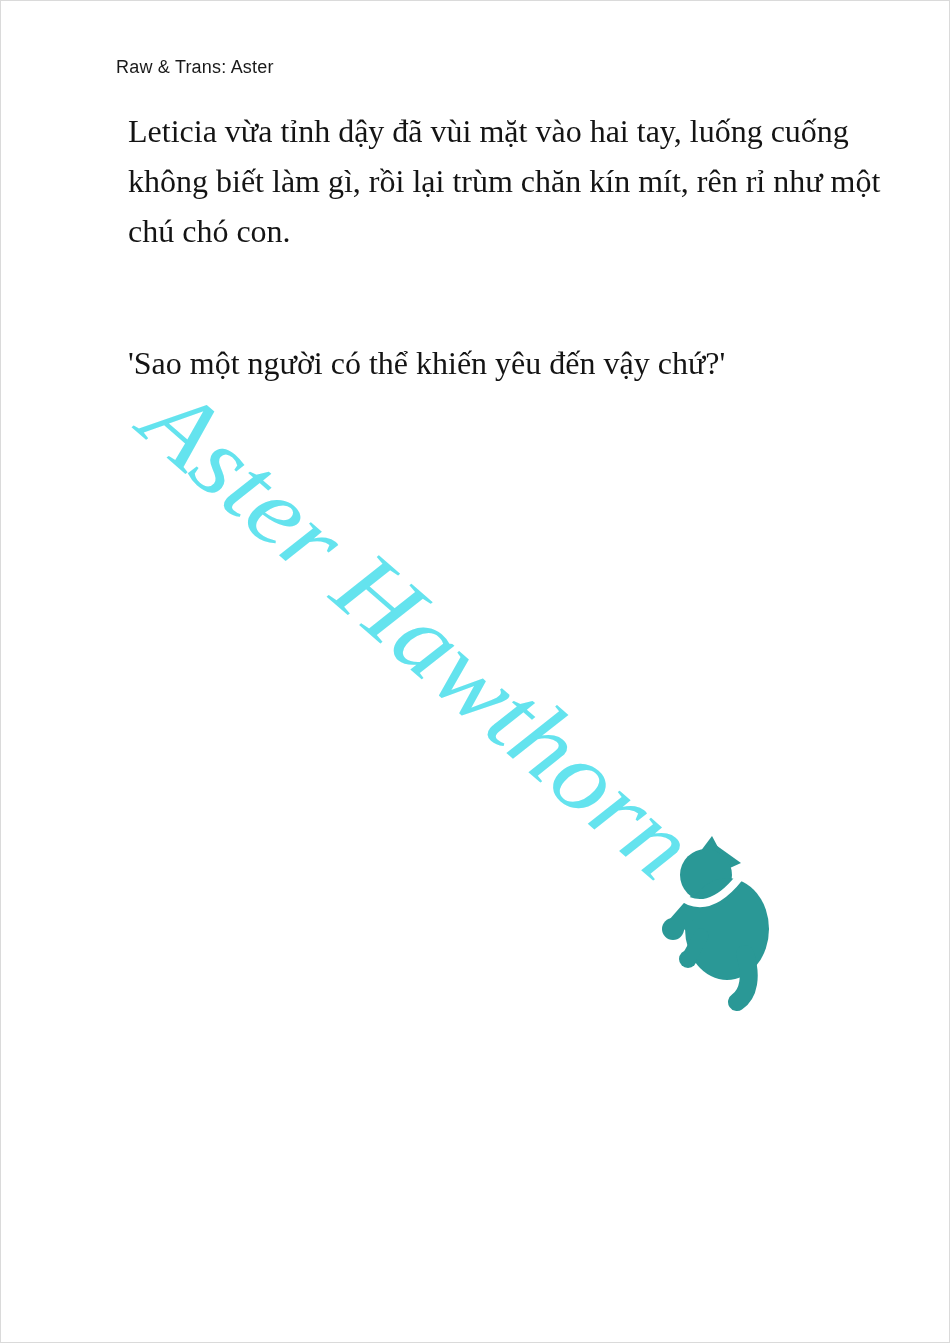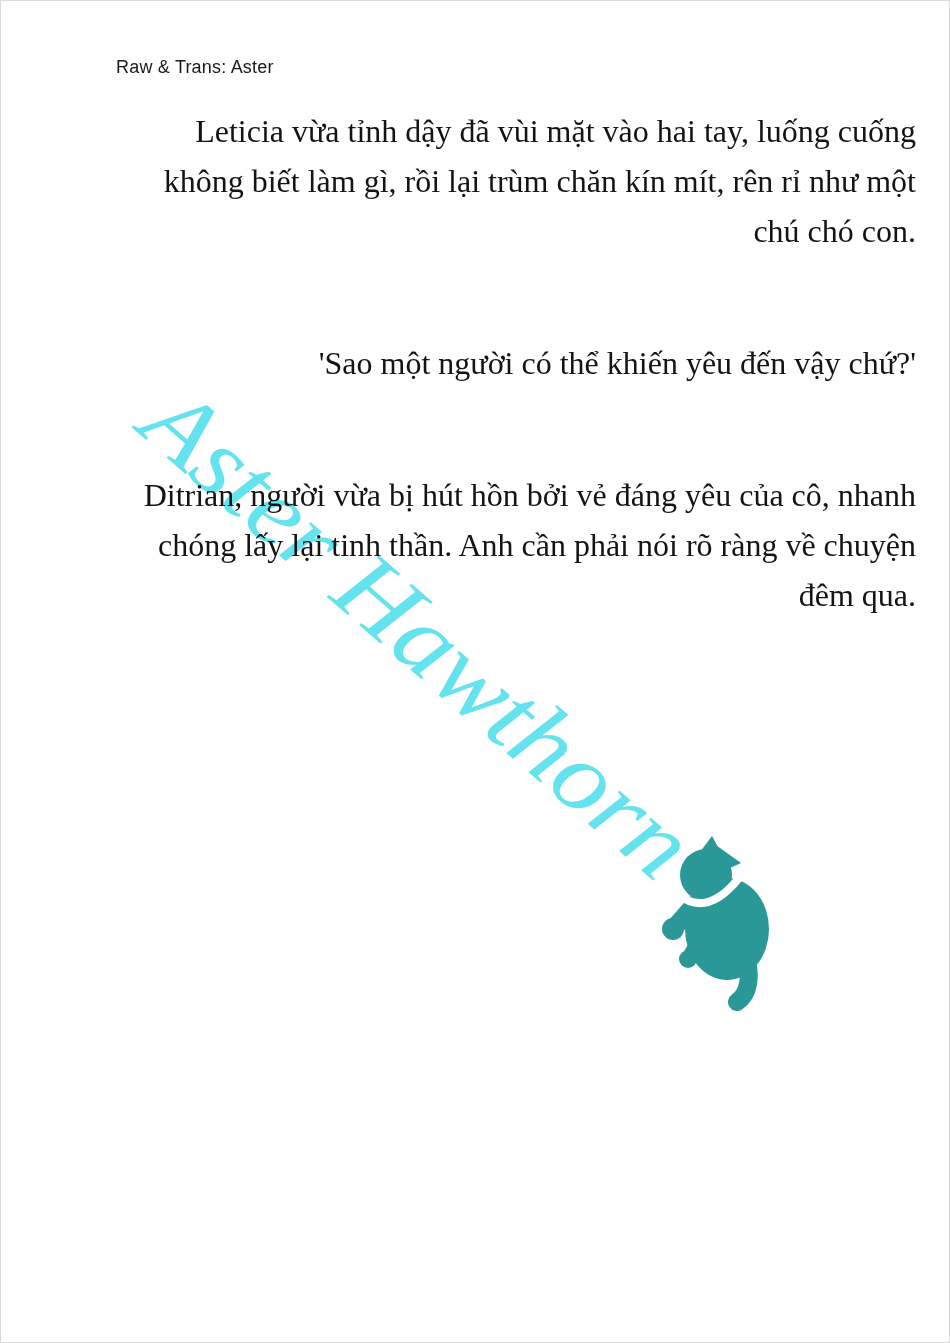--- a/index.html
+++ b/index.html
@@ -5,41 +5,40 @@
   html, body { margin: 0; padding: 0; background: #ffffff; }
   .page {
     position: relative;
     width: 950px;
     height: 1343px;
     background: #ffffff;
     overflow: hidden;
     box-sizing: border-box;
     border: 1px solid #dadada;
     font-family: "Liberation Serif", serif;
-    text-align: right;
   }
   .credit {
     position: absolute;
     left: 115px;
     top: 56px;
     z-index: 3;
     font-family: "Liberation Sans", sans-serif;
     font-size: 18px;
     letter-spacing: 0.2px;
     color: #1a1a1a;
   }
   .content {
     position: absolute;
     left: 115px;
     top: 105px;
     width: 800px;
     z-index: 2;
   }
   .content p {
-    margin: 0 0 82px 0;
+    margin: 0 0 82px 12px;
     font-size: 32px;
     line-height: 50px;
     color: #141414;
     white-space: pre-line;
     font-family: "Liberation Serif", serif;
   }
   .watermark-svg {
     position: absolute;
     left: 0;
     top: 0;
@@ -83,18 +82,15 @@
     <path d="M24,60 Q54,84 86,44" stroke="#ffffff" stroke-width="8" stroke-linecap="round" fill="none"></path>
   </svg>
 
   <div class="credit">Raw &amp; Trans: Aster</div>
 
   <div class="content">
     <p>Leticia vừa tỉnh dậy đã vùi mặt vào hai tay, luống cuống
 không biết làm gì, rồi lại trùm chăn kín mít, rên rỉ như một
 chú chó con.</p>
     <p>'Sao một người có thể khiến yêu đến vậy chứ?'</p>
-    <p>Ditrian, người vừa bị hút hồn bởi vẻ đáng yêu của cô, nhanh
-chóng lấy lại tinh thần. Anh cần phải nói rõ ràng về chuyện
-đêm qua.</p>
   </div>
 
 </div>
 
 </body></html>

